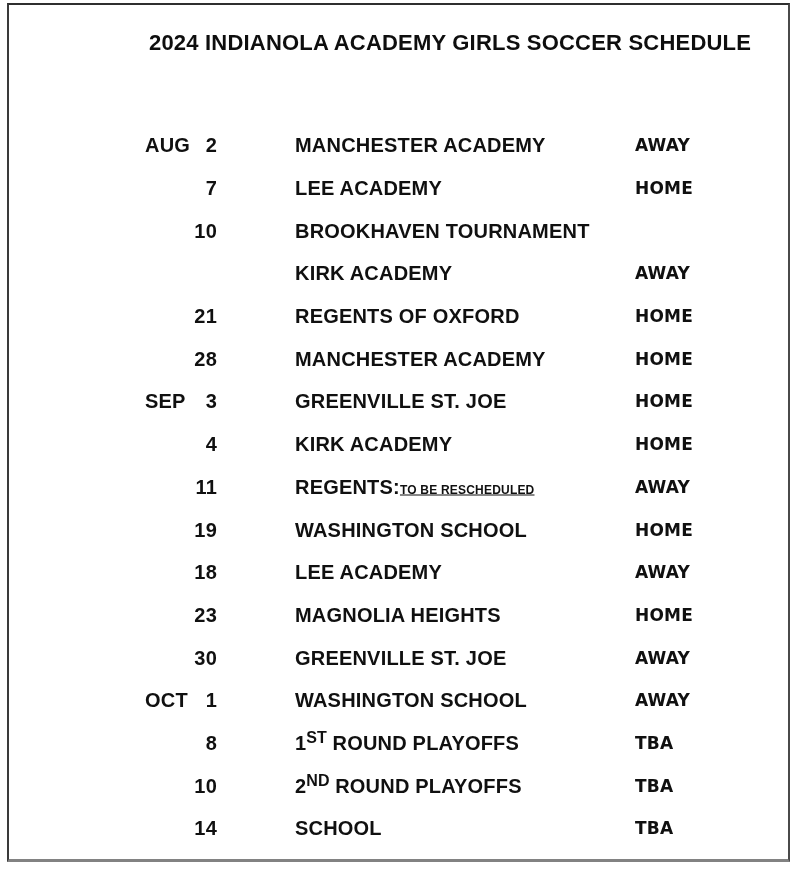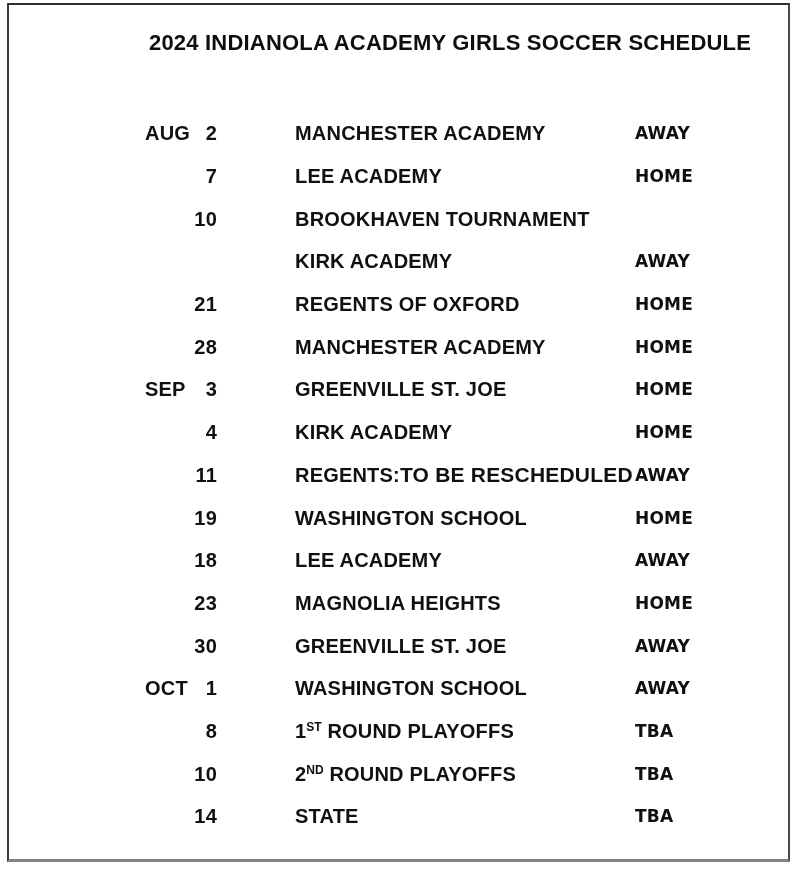--- a/index.html
+++ b/index.html
@@ -38,21 +38,21 @@
     font-size: 22px;
     line-height: 26px;
     font-weight: bold;
     letter-spacing: 0.2px;
     white-space: nowrap;
     color: #0e0e0e;
   }
   .rows {
     position: absolute;
     left: 0;
-    top: 112px;
+    top: 124px;
     width: 796px;
   }
   .row {
     position: relative;
     height: 42.7px;
   }
   .date {
     position: absolute;
     left: 145px;
     top: 0;
@@ -78,25 +78,26 @@
     color: #101010;
     white-space: nowrap;
   }
   .opponent {
     position: absolute;
     left: 295px;
     top: 50%;
     transform: translateY(-50%);
   }
   .opponent .small {
-    font-size: 21px;
-    letter-spacing: 0.2px;
+    font-size: 12px;
+    letter-spacing: 0.2px;
+    text-decoration: underline;
   }
   .opponent .sup {
-    font-size: 12px;
+    font-size: 16px;
     position: relative;
     top: -7px;
     letter-spacing: 0;
   }
   .location {
     position: absolute;
     left: 635px;
     top: 50%;
     transform: translateY(-50%);
     font-family: "DejaVu Sans", sans-serif;
@@ -252,17 +253,17 @@
     </span>
     <span class="opponent"><span>2</span><span class="sup">ND</span><span> ROUND PLAYOFFS</span></span>
     <span class="location">TBA</span>
   </div>
 
   <div class="row">
     <span class="date">
       <span class="month"></span>
       <span class="day">14</span>
     </span>
-    <span class="opponent"><span>STATE</span></span>
+    <span class="opponent"><span>SCHOOL</span></span>
     <span class="location">TBA</span>
   </div>
 </div>
 </div>
 
 </body></html>

